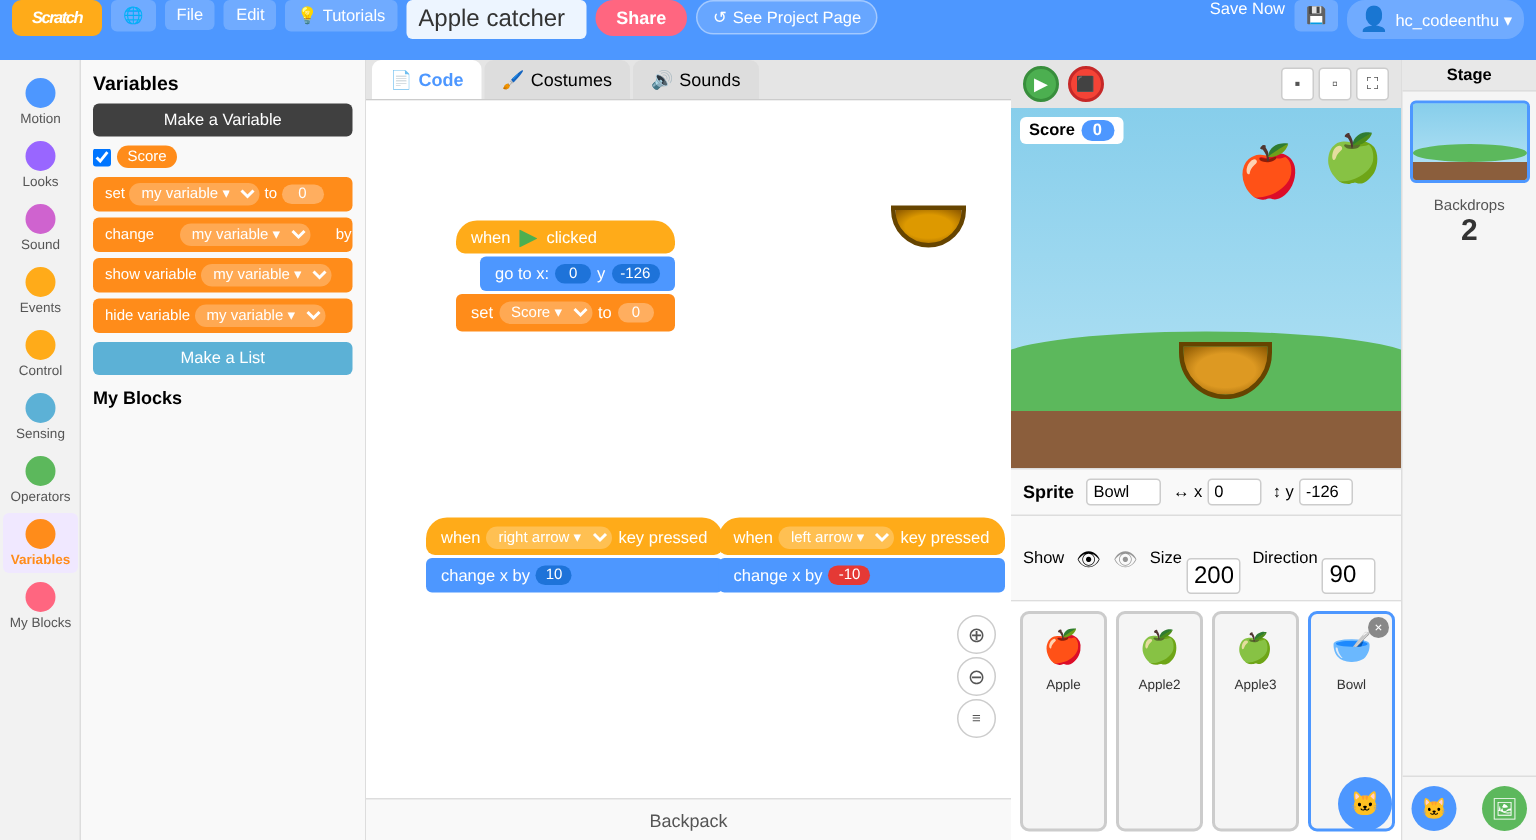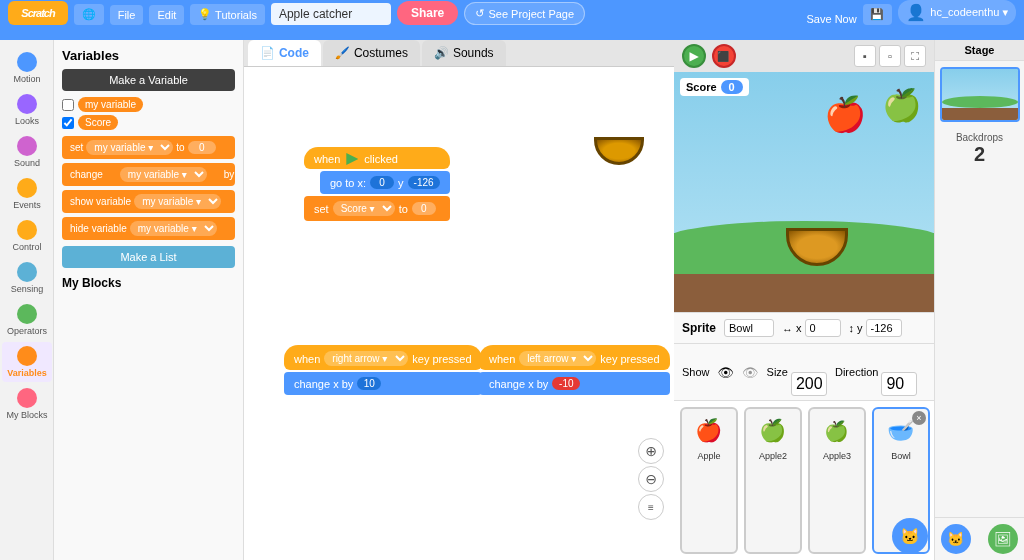--- a/index.html
+++ b/index.html
@@ -3,22 +3,22 @@
   <meta charset="utf-8">
   <style>
     * { box-sizing: border-box; margin: 0; padding: 0; }
     body { font-family: 'Helvetica Neue', Arial, sans-serif; font-size: 12px; background: #e5e5e5; overflow: hidden; width: 1024px; height: 560px; }
 
     
     .top-nav {
       background: #4d97ff;
       height: 40px;
       display: flex;
-      align-items: flex-end;
-      padding: 15px 8px;
+      align-items: flex-start;
+      padding: 0 8px;
       gap: 6px;
       color: white;
     }
     .scratch-logo {
       width: 60px; height: 24px;
       background: #ffab19;
       border-radius: 6px;
       display: flex; align-items: center; justify-content: center;
       font-weight: bold; font-size: 14px; color: white;
       font-style: italic; flex-shrink: 0;
@@ -32,21 +32,21 @@
       cursor: pointer;
       font-size: 11px;
       display: flex; align-items: center; gap: 3px;
     }
     .nav-separator { flex: 1; }
     .project-title-input {
       background: rgba(255,255,255,0.9);
       border: none;
       border-radius: 4px;
       padding: 4px 8px;
-      font-size: 12px;
+      font-size: 16px;
       color: #333;
       width: 120px;
     }
     .share-btn {
       background: #ff6680;
       border: none;
       border-radius: 12px;
       color: white;
       padding: 5px 14px;
       font-weight: bold;
@@ -585,24 +585,20 @@
         <div class="cat-dot" style="background:#ff6680;"></div>
         <div class="cat-label">My Blocks</div>
       </div>
     </div>
 
     <div class="blocks-panel">
       <div class="blocks-panel-title">Variables</div>
       <button class="make-var-btn">Make a Variable</button>
 
       <div class="var-item">
-        <input type="checkbox" class="var-checkbox" style="">
-        <div class="var-pill">my variable</div>
-      </div>
-      <div class="var-item">
         <input type="checkbox" class="var-checkbox" checked="" style="">
         <div class="var-pill">Score</div>
       </div>
 
       <div class="block-row" style="margin-top:6px;">
         <div class="block block-orange block-full" style="gap:3px;flex-wrap:wrap;">
           <span>set</span>
           <select class="block-dropdown">
             <option>my variable ▾</option>
             <option>Score</option>
@@ -717,20 +713,23 @@
         </div>
       </div>
 
       <div class="zoom-controls">
         <button class="zoom-btn">⊕</button>
         <button class="zoom-btn">⊖</button>
         <button class="zoom-btn" style="font-size:10px;">≡</button>
       </div>
     </div>
 
+    <div class="canvas-bottom-bar">
+      <span>Backpack</span>
+    </div>
   </div>
 
   <div class="right-panel-wrapper">
     <div class="stage-main-col">
 
       <div class="stage-controls">
         <div class="green-flag-btn">
           <span style="color:white;font-size:12px;">▶</span>
         </div>
         <div class="stop-btn">

